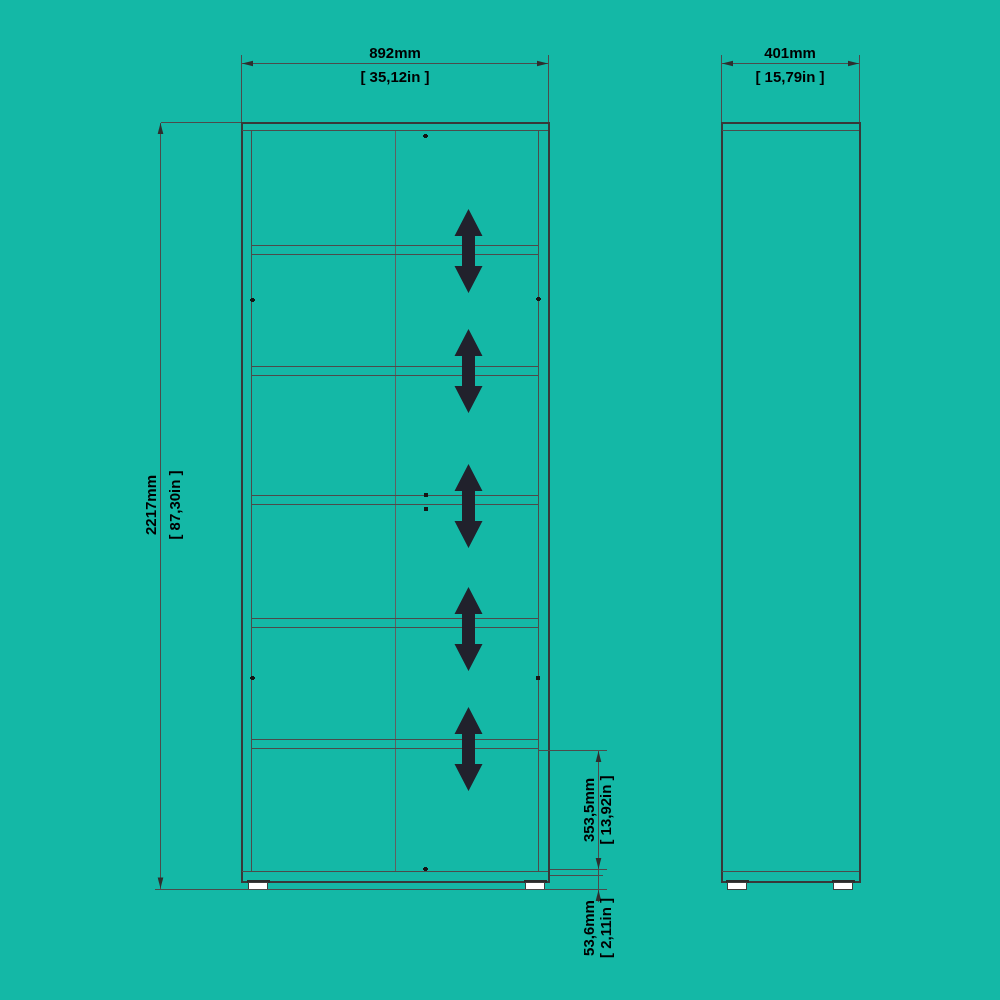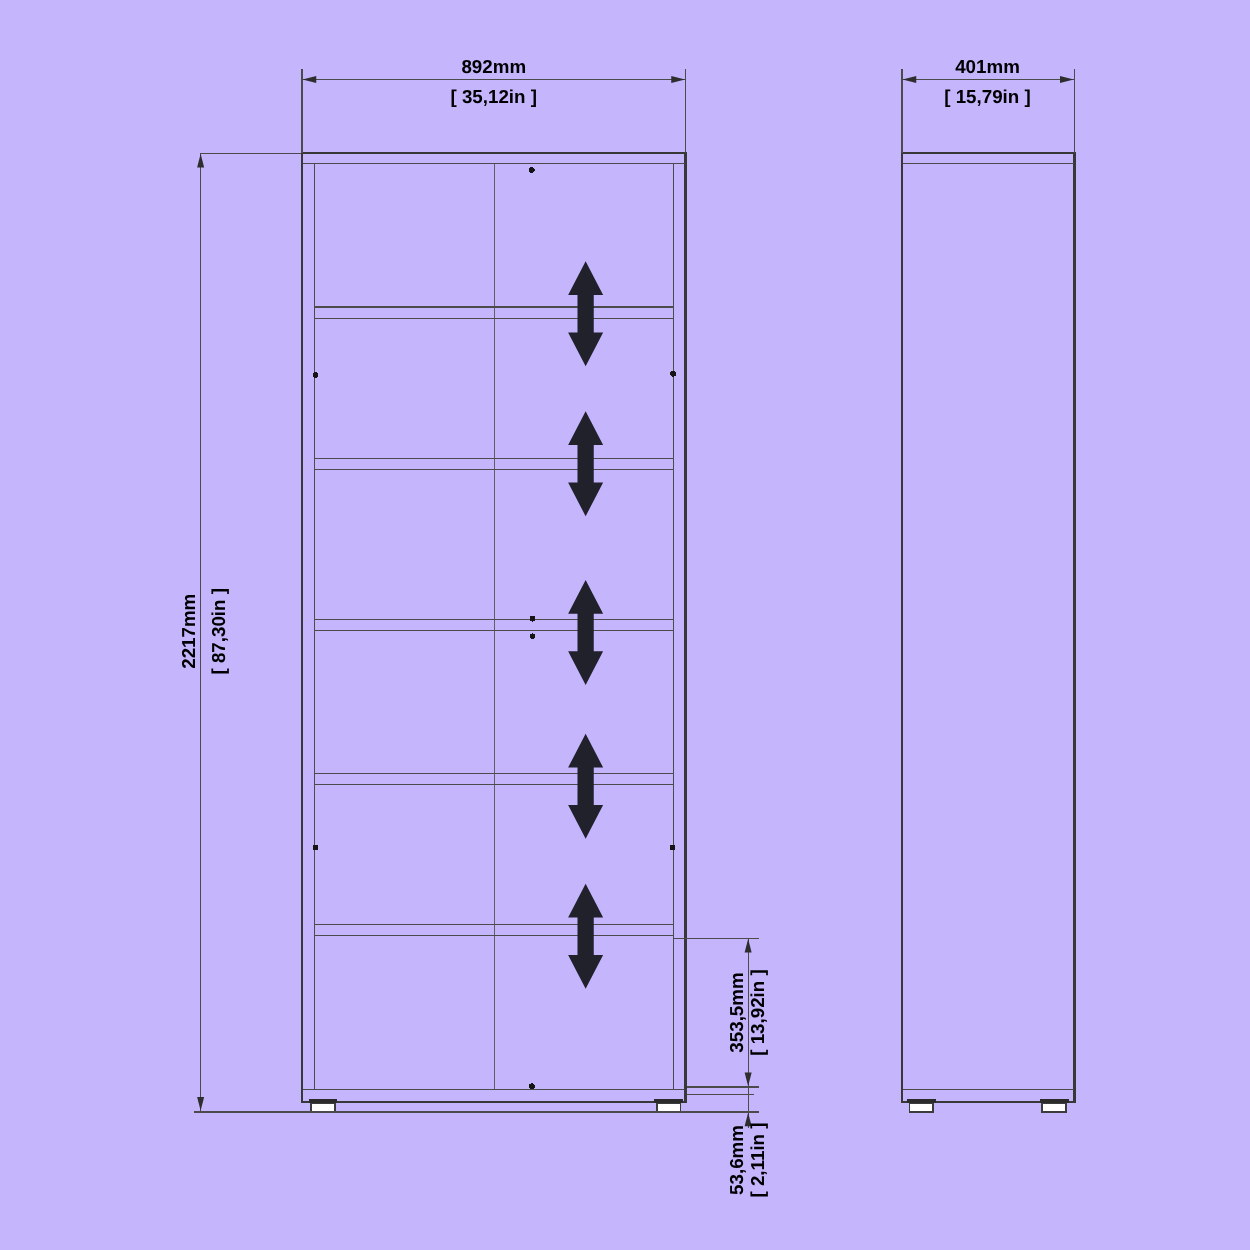--- a/index.html
+++ b/index.html
@@ -1,16 +1,16 @@
 <!DOCTYPE html>
 <html><head>
 <meta charset="utf-8">
 <style>
   html,body{margin:0;padding:0;background:#ffffff;}
-  .stage{position:relative;width:1000px;height:1000px;background:#c4b5fd;overflow:hidden;
+  .stage{position:relative;width:1000px;height:1000px;background:#14b8a6;overflow:hidden;
          font-family:"Liberation Sans",sans-serif;}
   svg{display:block;}
   .ln   {stroke:#4b4b4b;stroke-width:1;fill:none;}
   .ln2  {stroke:#383838;stroke-width:2;fill:none;}
   .thin {stroke:#5f5f5f;stroke-width:1;fill:none;}
   .dim  {stroke:#4b4b4b;stroke-width:1;fill:none;}
   .dimhead{fill:#2e2e2e;stroke:none;}
   .dot  {fill:#151515;stroke:none;}
   .arrow{fill:#21212c;stroke:none;}
   .footlip{fill:#2b2b2b;stroke:none;}

